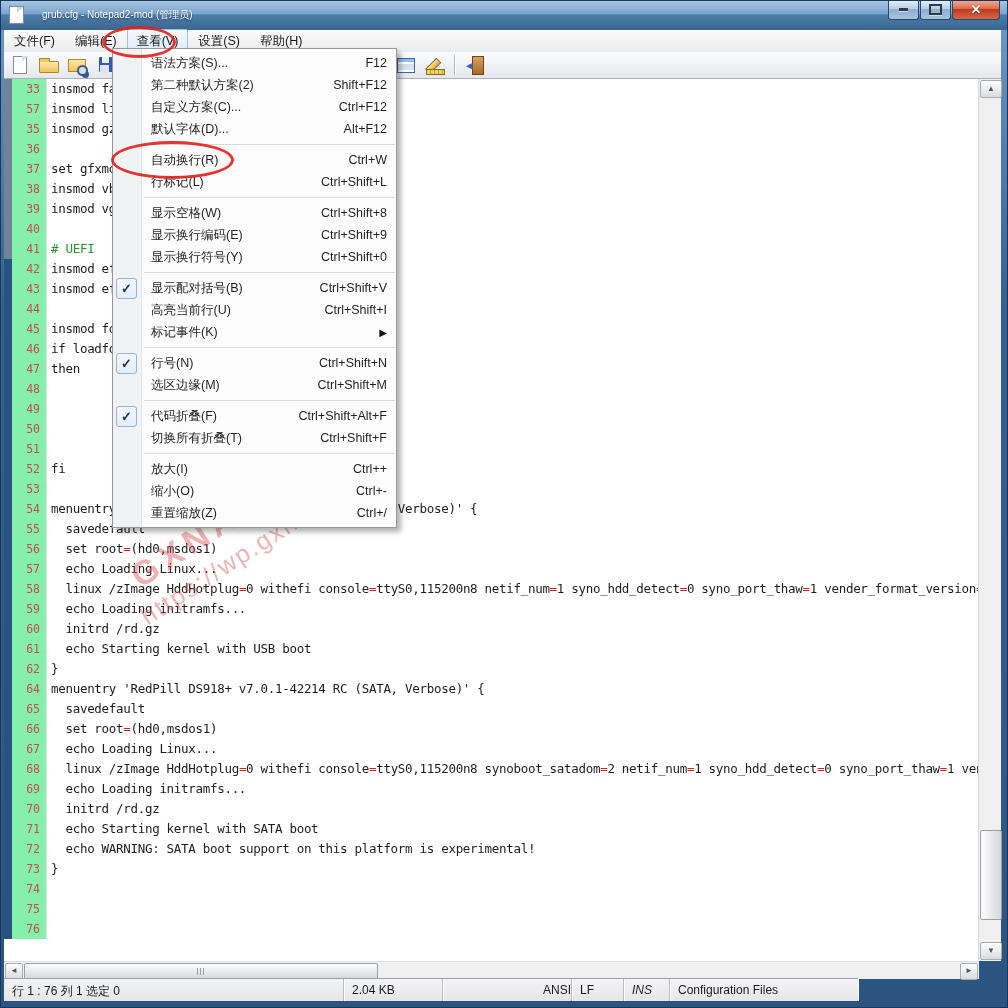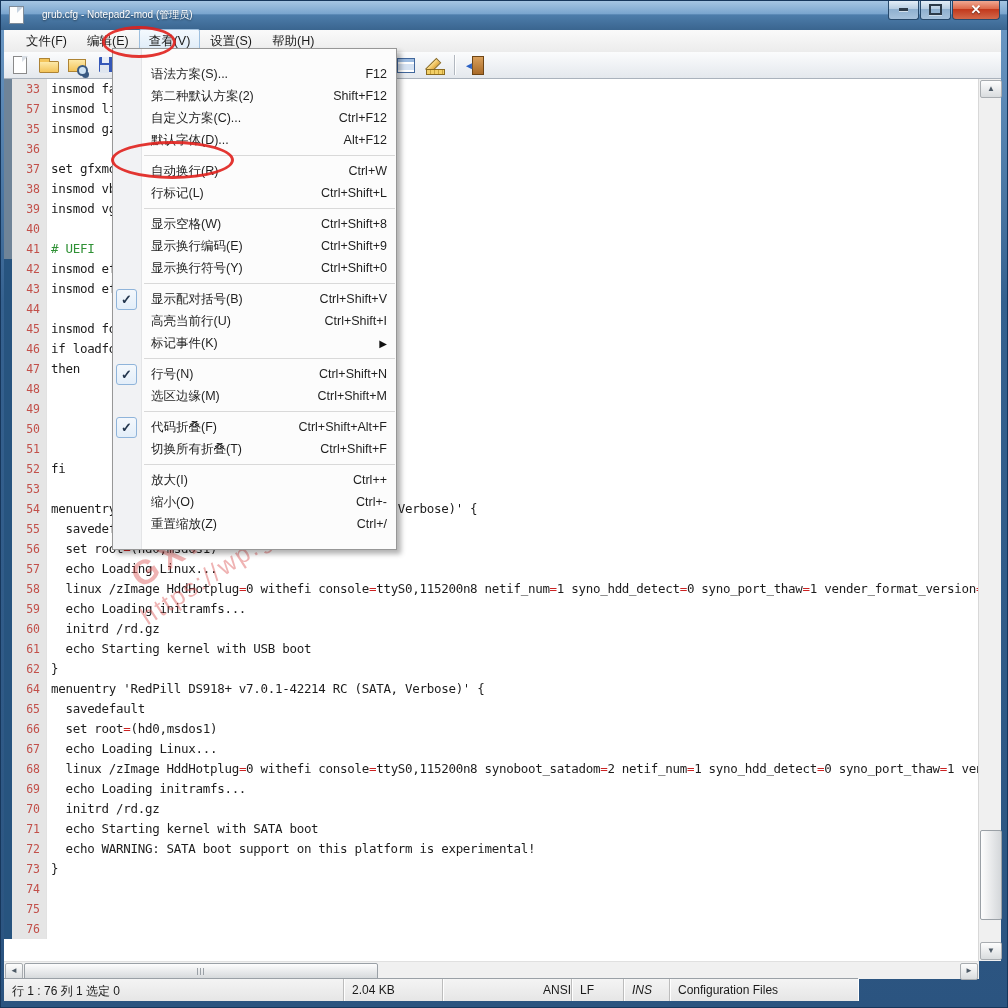--- a/index.html
+++ b/index.html
@@ -14,21 +14,21 @@
   .title{color:#fff;font-size:10px;text-shadow:0 1px 2px rgba(0,0,0,.55);margin-left:11px;}
   .winbtns{position:absolute;right:8px;top:0;display:flex;}
   .wb{height:19px;border:1px solid #27496b;border-top:none;display:flex;align-items:center;justify-content:center;box-shadow:inset 0 1px 0 rgba(255,255,255,.5);}
   .wb.min,.wb.max{width:29px;background:linear-gradient(#e9f2fa,#b9cfe3 45%,#8fb0cf 50%,#a7c2dc);border-radius:0 0 3px 3px;margin-right:1px;}
   .wb.close{width:46px;background:linear-gradient(#f3b09b,#dd6b4d 45%,#c3391d 50%,#d2684a);border-radius:0 0 4px 4px;}
   .minbar{width:9px;height:3px;background:#2d3b49;box-shadow:0 1px 0 rgba(255,255,255,.6);}
   .maxbox{width:9px;height:7px;border:2px solid #2d3b49;box-shadow:0 1px 0 rgba(255,255,255,.5);}
   .xglyph{color:#fff;font-size:13px;font-weight:bold;text-shadow:0 1px 1px rgba(0,0,0,.5);line-height:17px;}
 
   
-  .menubar{position:absolute;left:4px;top:30px;right:7px;height:22px;background:linear-gradient(#fafafa,#ececec);display:flex;align-items:center;padding-left:12px;font-size:12.5px;color:#1a1a1a;}
+  .menubar{position:absolute;left:4px;top:30px;right:7px;height:22px;background:linear-gradient(#fafafa,#ececec);display:flex;align-items:center;padding-left:0;font-size:12.5px;color:#1a1a1a;}
   .mb-item{padding:3px 9px;border:1px solid transparent;}
   .mb-item.open{background:linear-gradient(#f4f9fe,#dceaf7);border:1px solid #9ebfde;border-radius:2px;}
 
   
   .toolbar{position:absolute;left:4px;top:52px;right:7px;height:26px;background:linear-gradient(#fbfcfd,#e4e8ed);border-bottom:1px solid #aab2bc;}
   .tb-left{position:absolute;left:4px;top:1px;display:flex;gap:5px;}
   .tb-right{position:absolute;left:390px;top:1px;display:flex;gap:5px;align-items:center;}
   .tbi{width:24px;height:24px;position:relative;}
   .tb-sep{width:1px;height:20px;background:#b2b8c0;border-right:1px solid #fff;margin:0 2px;}
   .i-new::before{content:"";position:absolute;left:5px;top:3px;width:12px;height:16px;background:#fff;border:1px solid #8a8a8a;}
@@ -44,30 +44,30 @@
   .i-pencil::before{content:"";position:absolute;left:4px;top:3px;width:14px;height:5px;background:linear-gradient(#ffe08a,#e0a83c);border:1px solid #8a6a20;transform:rotate(-45deg);transform-origin:left bottom;left:7px;top:14px;}
   .i-pencil::after{content:"";position:absolute;left:3px;bottom:2px;width:17px;height:4px;background:repeating-linear-gradient(90deg,#f2cf66 0 3px,#caa33c 3px 4px);border:1px solid #8a6a20;}
   .i-exit::before{content:"";position:absolute;right:3px;top:3px;width:10px;height:17px;background:linear-gradient(#d9a05c,#a96a28);border:1px solid #6e4515;}
   .i-exit::after{content:"◄";position:absolute;left:1px;top:7px;font-size:10px;color:#2b62c4;text-shadow:0 0 1px #fff;}
 
   
   .editor{position:absolute;left:4px;top:79px;width:975px;height:882px;background:#fff;overflow:hidden;}
   .row{display:flex;height:20px;}
   .strip{width:8px;background:#6f8498;flex:none;}
   .row.dk .strip{background:#27547f;}
-  .ln{width:28px;flex:none;text-align:right;padding-right:6px;background:#e5e5e5;color:#c2504a;font:11.5px/20px "DejaVu Sans Mono",monospace;border-right:1px solid #e2e2e2;}
+  .ln{width:28px;flex:none;text-align:right;padding-right:6px;background:#86efac;color:#c2504a;font:11.5px/20px "DejaVu Sans Mono",monospace;border-right:1px solid #e2e2e2;}
   .ct{padding-left:4px;white-space:pre;font:12.5px/20px "DejaVu Sans Mono",monospace;letter-spacing:-0.3px;color:#1c1c1c;}
   .ct.cm{color:#2f9135;}
   .eq{color:#cc2222;}
   .watermark{position:absolute;left:110px;top:568px;transform:rotate(-33deg);transform-origin:left top;color:rgba(217,75,75,.42);pointer-events:none;text-align:center;}
   .wm1{font-size:34px;font-weight:bold;letter-spacing:6px;}
   .wm2{font-size:25px;letter-spacing:2px;}
 
   
-  .dropdown{position:absolute;left:112px;top:48px;width:283px;border:1px solid #979797;background:linear-gradient(90deg,#f1f2f4 0 28px,#e3e4e6 28px 29px,#fcfcfc 29px);box-shadow:4px 4px 5px rgba(0,0,0,.3);padding:14px 0;z-index:6;}
+  .dropdown{position:absolute;left:112px;top:48px;width:283px;border:1px solid #979797;background:linear-gradient(90deg,#f1f2f4 0 28px,#e3e4e6 28px 29px,#fcfcfc 29px);box-shadow:4px 4px 5px rgba(0,0,0,.3);padding:3px 0;z-index:6;}
   .vm{position:relative;height:22px;display:flex;align-items:center;padding:0 9px 0 38px;font-size:12.5px;color:#1f1f1f;}
   .vm .sc{margin-left:auto;}
   .vm .subarr{margin-left:auto;font-size:10px;color:#111;}
   .vsep{height:1px;background:#d9d9d9;margin:4px 1px 4px 31px;}
   .chk{position:absolute;left:3px;top:1px;width:19px;height:19px;border:1px solid #8fb4da;border-radius:3px;background:linear-gradient(#f4f8fc,#e3eef9);color:#23364e;font:bold 13px/19px "Liberation Sans",sans-serif;text-align:center;}
 
   
   .ellipse{position:absolute;border:3px solid rgba(224,32,28,.9);border-radius:50%;z-index:9;pointer-events:none;}
   .e1{left:102px;top:26px;width:68px;height:26px;}
   .e2{left:111px;top:141px;width:117px;height:32px;}

